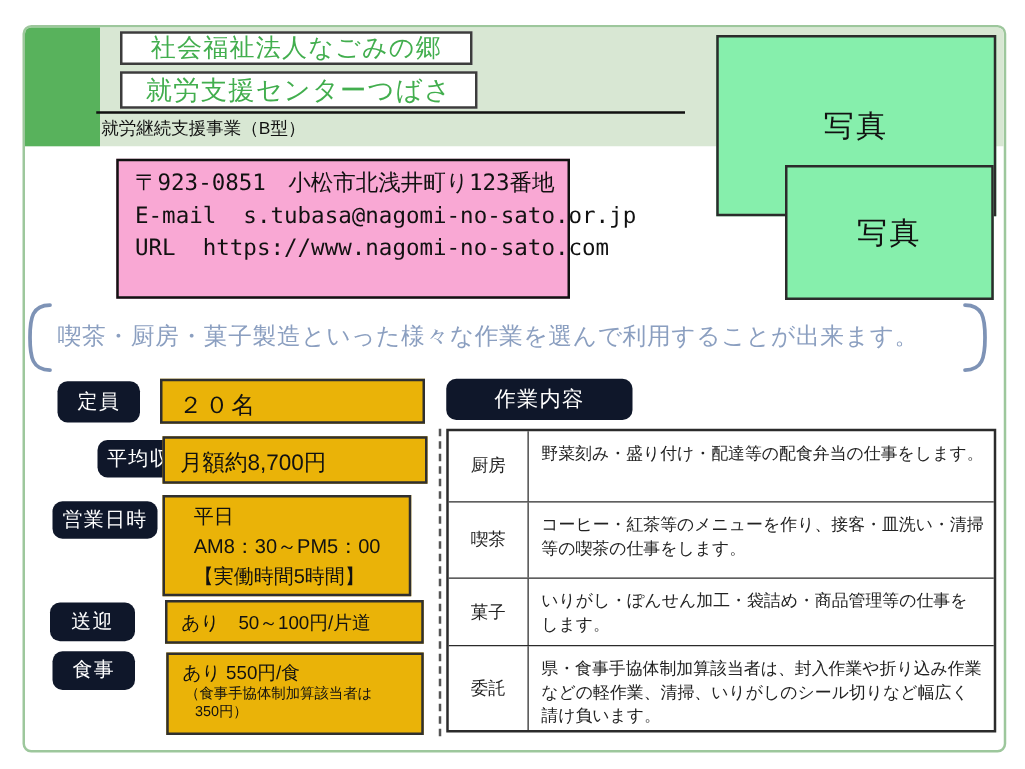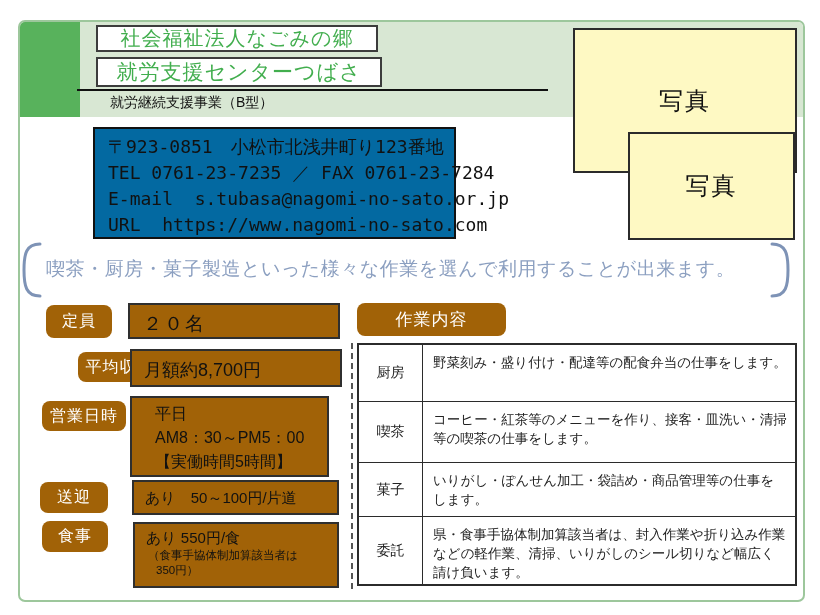--- a/index.html
+++ b/index.html
@@ -22,61 +22,61 @@
     background:#58b25c; border-radius:5px 0 0 0; z-index:2;
   }
   .title-box {
     position:absolute; background:#fff; border:2px solid #3c3c3c; z-index:3;
     display:flex; align-items:center; justify-content:center;
     color:#42ae4e; letter-spacing:1px;
   }
   .title-box.one { left:96px; top:25px; width:282px; height:27px; font-size:20px; }
   .title-box.two { left:96px; top:57px; width:286px; height:30px; font-size:21px; }
   .title-underline { position:absolute; left:77px; top:89px; width:471px; height:2px; background:#111; z-index:3; }
-  .subtitle { position:absolute; left:110px; top:94px; font-size:14px; color:#111; z-index:3; }
+  .subtitle { position:absolute; left:81px; top:94px; font-size:14px; color:#111; z-index:3; }
 
   .photo-box {
-    position:absolute; background:#fef9c3; border:2px solid #2b2b2b;
+    position:absolute; background:#86efac; border:2px solid #2b2b2b;
     display:flex; align-items:center; justify-content:center;
     font-size:24px; color:#111; letter-spacing:2px;
   }
   .photo-box.a { left:573px; top:28px; width:224px; height:145px; z-index:4; }
   .photo-box.b { left:628px; top:132px; width:167px; height:108px; z-index:5; }
 
   .address-box {
     position:absolute; left:93px; top:127px; width:363px; height:112px;
-    border:2px solid #111; background:#0369a1; z-index:3;
+    border:2px solid #111; background:#f9a8d4; z-index:3;
     padding:5px 0 0 13px;
     font-family:"DejaVu Sans Mono","Liberation Mono",monospace;
     font-size:18px; line-height:26px; color:#111;
   }
   .addr-line { white-space:pre; }
 
   .catch-text {
     position:absolute; left:46px; top:256px; width:700px; z-index:3;
     font-size:19px; color:#8b9fc0; letter-spacing:0.5px;
   }
   .bracket { position:absolute; z-index:3; }
   .bracket.left  { left:19px;  top:241px; }
   .bracket.right { left:769px; top:241px; }
 
   .badge {
-    position:absolute; background:#a16207; border-radius:8px; z-index:3;
+    position:absolute; background:#0f172a; border-radius:8px; z-index:3;
     display:flex; align-items:center; justify-content:center;
     color:#ffffff; font-size:16px; letter-spacing:1px;
   }
   .badge.capacity  { left:46px; top:305px; width:66px; height:33px; }
   .badge.income    { left:42px; top:352px; width:83px; height:30px;margin-left:36px; }
   .badge.hours     { left:42px; top:401px; width:84px; height:30px;align-items:center; }
   .badge.transport { left:40px; top:482px; width:68px; height:31px; }
   .badge.meal      { left:42px; top:521px; width:66px; height:31px; }
   .badge.work      { left:357px; top:303px; width:149px; height:33px; font-size:17px; }
 
   .vbox {
-    position:absolute; background:#a16207; border:2px solid #2f2f2f; z-index:3;
+    position:absolute; background:#eab308; border:2px solid #2f2f2f; z-index:3;
     color:#111;
   }
   .vbox.capacity  { left:128px; top:303px; width:212px; height:36px; font-size:19px; padding:6px 0 0 13px; letter-spacing:2px; }
   .vbox.income    { left:130px; top:349px; width:212px; height:38px; font-size:18px; padding:7px 0 0 12px; }
   .vbox.hours     { left:130px; top:396px; width:199px; height:81px; font-size:16px; line-height:24px; padding:4px 0 0 23px; }
   .vbox.transport { left:132px; top:480px; width:207px; height:35px; font-size:15px; padding:7px 0 0 11px; }
   .vbox.meal      { left:133px; top:522px; width:206px; height:66px; font-size:15px; padding:5px 0 0 11px; }
   .meal-note { font-size:11.5px; line-height:15px; padding-left:2px; }
   .meal-note-2 { padding-left:10px; }
 
@@ -125,21 +125,20 @@
 
   <div class="photo-box a">
     <span>写真</span>
   </div>
   <div class="photo-box b">
     <span>写真</span>
   </div>
 
   <div class="address-box">
     <div class="addr-line">〒923-0851　小松市北浅井町り123番地</div>
-    <div class="addr-line">TEL 0761-23-7235 ／ FAX 0761-23-7284</div>
     <div class="addr-line">E-mail  s.tubasa@nagomi-no-sato.or.jp</div>
     <div class="addr-line">URL  https://www.nagomi-no-sato.com</div>
   </div>
 
   <svg class="bracket left" width="24" height="58" viewBox="0 0 24 58">
     <path d="M21 3 C7 3 5 13 5 29 C5 45 7 55 21 55" fill="none" stroke="#7e93b6" stroke-width="3" stroke-linecap="round"></path>
   </svg>
   <svg class="bracket right" width="24" height="58" viewBox="0 0 24 58">
     <path d="M3 3 C17 3 19 13 19 29 C19 45 17 55 3 55" fill="none" stroke="#7e93b6" stroke-width="3" stroke-linecap="round"></path>
   </svg>

